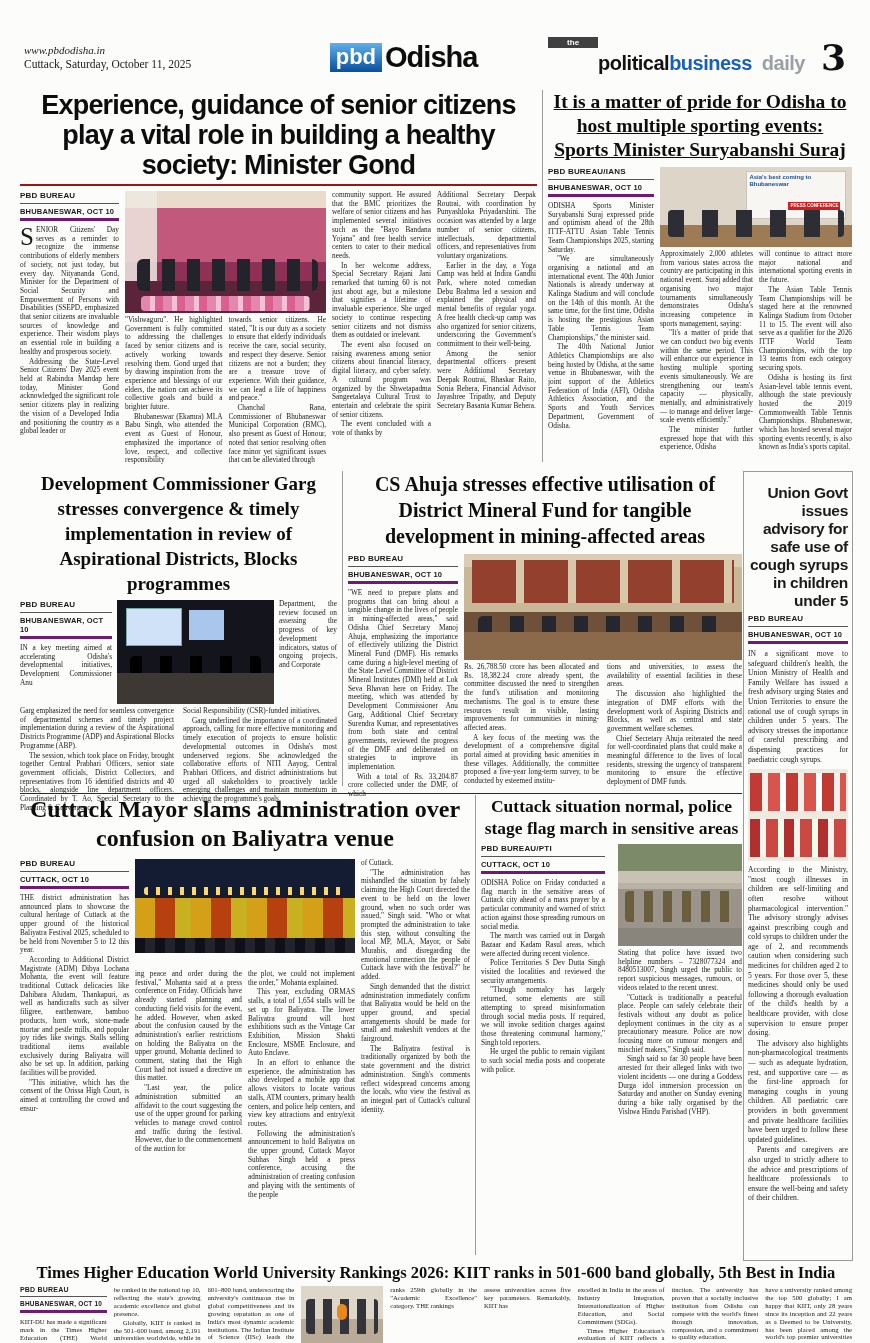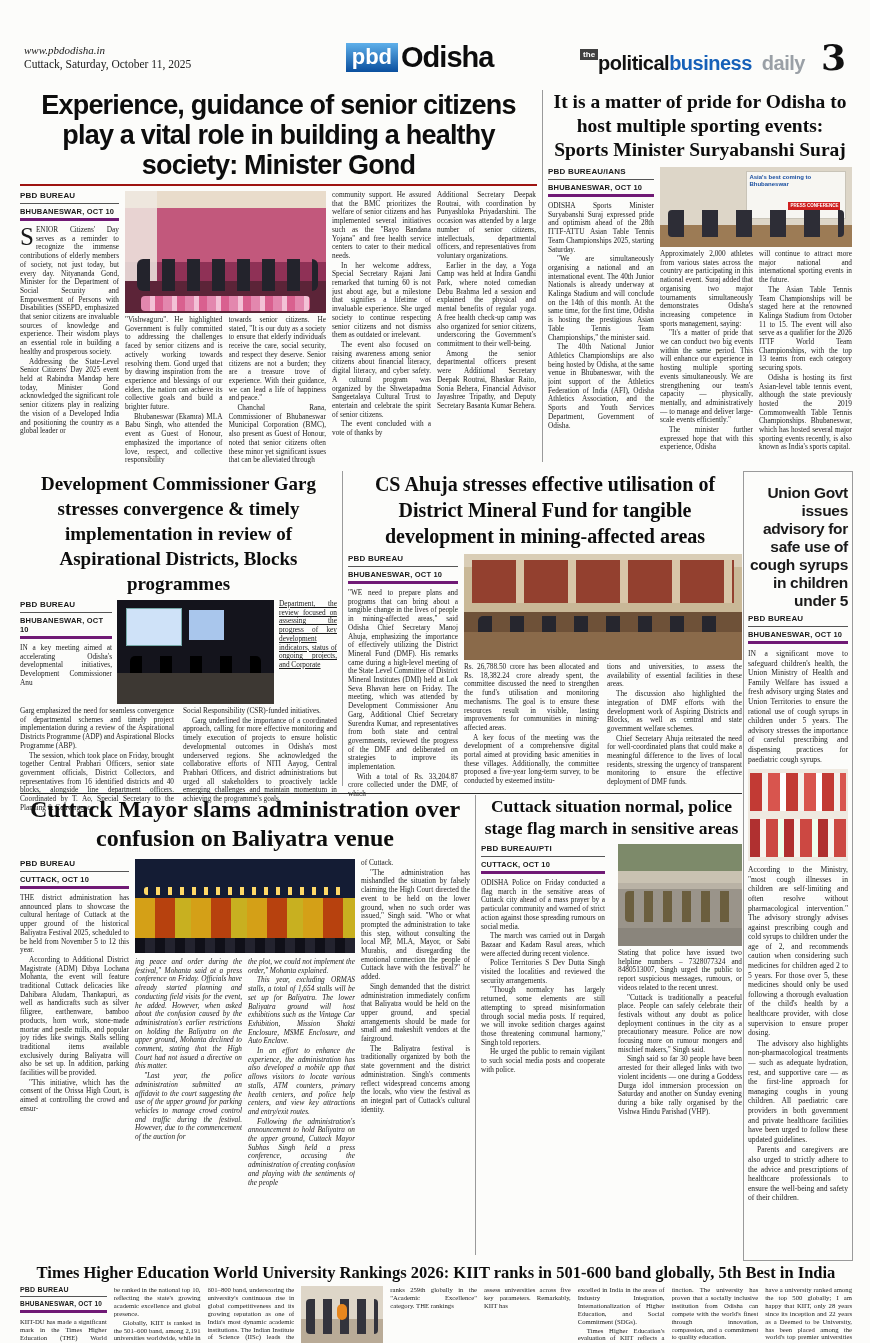--- a/index.html
+++ b/index.html
@@ -7,21 +7,21 @@
         font-family:"Liberation Serif",serif;color:#1a1a1a;}
   
   .masthead{position:absolute;top:30px;left:24px;right:24px;height:54px;display:flex;align-items:center;justify-content:space-between;}
   .mast-left{width:235px;font-family:"Liberation Serif",serif;}
   .mast-site{font-style:italic;font-size:11px;line-height:14px;}
   .mast-date{font-size:11.5px;line-height:15px;}
   .mast-logo{display:flex;align-items:center;gap:3px;}
   .pbd-box{background:linear-gradient(180deg,#5fb0ea,#0a4f9e);color:#fff;font:bold 22px/24px "Liberation Sans",sans-serif;padding:2px 6px 3px;}
   .odisha-word{font:800 29px "Liberation Sans",sans-serif;letter-spacing:-1px;color:#0d0d0d;}
   .mast-right{display:flex;align-items:baseline;}
-  .the-box{background:#404040;color:#fff;font:bold 8px/9px "Liberation Sans",sans-serif;padding:1px 3px;align-self:flex-start;margin-top:13px;}
+  .the-box{background:#404040;color:#fff;font:bold 8px/9px "Liberation Sans",sans-serif;padding:1px 19px;align-self:flex-start;margin-top:1px;}
   .w-political{font:bold 20px "Liberation Sans",sans-serif;color:#121212;letter-spacing:-0.5px;}
   .w-business{font:bold 20px "Liberation Sans",sans-serif;color:#1660b8;letter-spacing:-0.5px;}
   .w-daily{font:bold 20px "Liberation Sans",sans-serif;color:#9aa0a6;letter-spacing:-0.5px;margin-left:10px;}
   .page-no{font:bold 36px "DejaVu Serif",serif;margin-left:16px;color:#111;}
   
   .hrule{position:absolute;border-top:1.6px solid #2a2a2a;}
   .vr{width:1px;background:#9a9a9a;margin:0 5px;flex:none;}
   
   .byline{margin-bottom:5px;}
   .by-name{font:bold 8px/10px "Liberation Sans",sans-serif;border-bottom:1px solid #555;padding-bottom:2px;letter-spacing:.2px;}
@@ -35,33 +35,33 @@
   .art-senior{width:517px;flex:none;display:flex;flex-direction:column;}
   .hl-main{font:bold 27px/30px "Liberation Sans",sans-serif;letter-spacing:-0.8px;text-align:center;color:#0d0d0d;}
   .kicker{margin-top:4px;background:#9e1411;color:#fff;font:bold 14.5px/18px "Liberation Sans",sans-serif;text-align:center;letter-spacing:.4px;height:18px;overflow:hidden;}
   .senior-body{display:flex;gap:6px;margin-top:5px;flex:1;}
   .sen-c{width:99px;flex:none;}
   .sen-mid{width:201px;flex:none;display:flex;flex-direction:column;}
   .sen-mid-cols{display:flex;gap:6px;flex:1;margin-top:3px;}
   .sen-mid-cols .col{flex:1;}
   .art-sports{flex:1;display:flex;flex-direction:column;}
   .hl-serif{font-family:"Liberation Serif",serif;font-weight:bold;text-align:center;color:#0d0d0d;}
-  .hl-sports{font-size:19.5px;line-height:24px;}
+  .hl-sports{font-size:19.5px;line-height:24px;text-decoration:underline;}
   .sports-body{display:flex;gap:6px;margin-top:5px;flex:1;}
   .sp-c1{width:106px;flex:none;}
   .sp-right{flex:1;display:flex;flex-direction:column;}
   .sp-cols{display:flex;gap:6px;flex:1;margin-top:3px;}
   .sp-cols .col{flex:1;}
   
   .band-mid{position:absolute;top:471px;left:20px;width:722px;height:319px;display:flex;}
   .art-garg{width:317px;flex:none;display:flex;flex-direction:column;}
   .hl-garg{font-size:19px;line-height:25px;}
   .garg-r1{display:flex;gap:5px;margin-top:4px;height:104px;}
   .garg-c1{width:92px;flex:none;}
-  .garg-sliver{width:58px;flex:none;text-decoration:underline;}
+  .garg-sliver{width:58px;flex:none;}
   .garg-r2{display:flex;gap:9px;margin-top:3px;flex:1;}
   .garg-r2 .col{flex:1;}
   .art-ahuja{flex:1;display:flex;flex-direction:column;}
   .hl-ahuja{font-size:20px;line-height:26px;}
   .ahuja-body{display:flex;gap:6px;margin-top:5px;flex:1;}
   .ah-c1{width:110px;flex:none;}
   .ah-right{flex:1;display:flex;flex-direction:column;}
   .ah-cols{display:flex;gap:8px;flex:1;margin-top:3px;}
   .ah-cols .col{flex:1;}
   
@@ -69,21 +69,21 @@
              box-sizing:border-box;padding:4px 4px;overflow:hidden;background:#fcfcfa;}
   .hl-cough{font:bold 15.5px/18px "Liberation Sans",sans-serif;text-align:right;letter-spacing:-0.3px;margin-top:8px;}
   .cough-col{font-size:7.6px;line-height:9.6px;}
   
   .band-bottom{position:absolute;top:795px;left:20px;width:722px;height:465px;display:flex;}
   .art-bali{width:450px;flex:none;display:flex;flex-direction:column;}
   .hl-bali{font-size:24px;line-height:29px;}
   .bali-body{display:flex;gap:6px;margin-top:6px;flex:1;}
   .bali-c{flex:1;}
   .bali-mid{width:220px;flex:none;display:flex;flex-direction:column;}
-  .bali-mid-cols{display:flex;gap:6px;flex:1;margin-top:5px;font-style:italic;}
+  .bali-mid-cols{display:flex;gap:6px;flex:1;margin-top:17px;}
   .bali-mid-cols .col{flex:1;}
   .art-flag{flex:1;display:flex;flex-direction:column;}
   .hl-flag{font-size:17.5px;line-height:22px;}
   .flag-body{display:flex;gap:13px;margin-top:5px;flex:1;}
   .flag-c1{flex:1;}
   .flag-c2{flex:1;display:flex;flex-direction:column;}
   .flag-c2 .col{flex:1;margin-top:3px;}
   
   .band-kiit{position:absolute;top:1263px;left:20px;width:832px;height:80px;overflow:hidden;}
   .hl-kiit{font-size:16.5px;line-height:20px;}
@@ -188,21 +188,21 @@
             <div class="people"></div>
             <div class="flowers"></div>
           </div>
           <div class="sen-mid-cols">
             <div class="col">
                 <p>"Vishwaguru". He highlighted Government is fully committed to addressing the challenges faced by senior citizens and is actively working towards resolving them. Gond urged that by drawing inspiration from the experience and blessings of our elders, the nation can achieve its collective goals and build a brighter future.</p>
                 <p>Bhubaneswar (Ekamra) MLA Babu Singh, who attended the event as Guest of Honour, emphasized the importance of love, respect, and collective responsibility</p>
               </div>
             <div class="col">
                 <p>towards senior citizens. He stated, "It is our duty as a society to ensure that elderly individuals receive the care, social security, and respect they deserve. Senior citizens are not a burden; they are a treasure trove of experience. With their guidance, we can lead a life of happiness and peace."</p>
-                <p>Chanchal Rana, Commissioner of Bhubaneswar Municipal Corporation (BMC), also present as Guest of Honour, noted that senior citizens often these minor yet significant issues that can be alleviated through</p>
+                <p>Chanchal Rana, Commissioner of Bhubaneswar Municipal Corporation (BMC), also present as Guest of Honour, noted that senior resolving often face minor yet significant issues that can be alleviated through</p>
               </div>
           </div>
         </div>
         <div class="sen-c col">
             <p>community support. He assured that the BMC prioritizes the welfare of senior citizens and has implemented several initiatives such as the "Bayo Bandana Yojana" and free health service centers to cater to their medical needs.</p>
             <p>In her welcome address, Special Secretary Rajani Jani remarked that turning 60 is not just about age, but a milestone that signifies a lifetime of invaluable experience. She urged society to continue respecting senior citizens and not dismiss them as outdated or irrelevant.</p>
             <p>The event also focused on raising awareness among senior citizens about financial literacy, digital literacy, and cyber safety. A cultural program was organized by the Shwetapadma Sangeetalaya Cultural Trust to entertain and celebrate the spirit of senior citizens.</p>
             <p>The event concluded with a vote of thanks by</p>
           </div>
         <div class="sen-c col">

